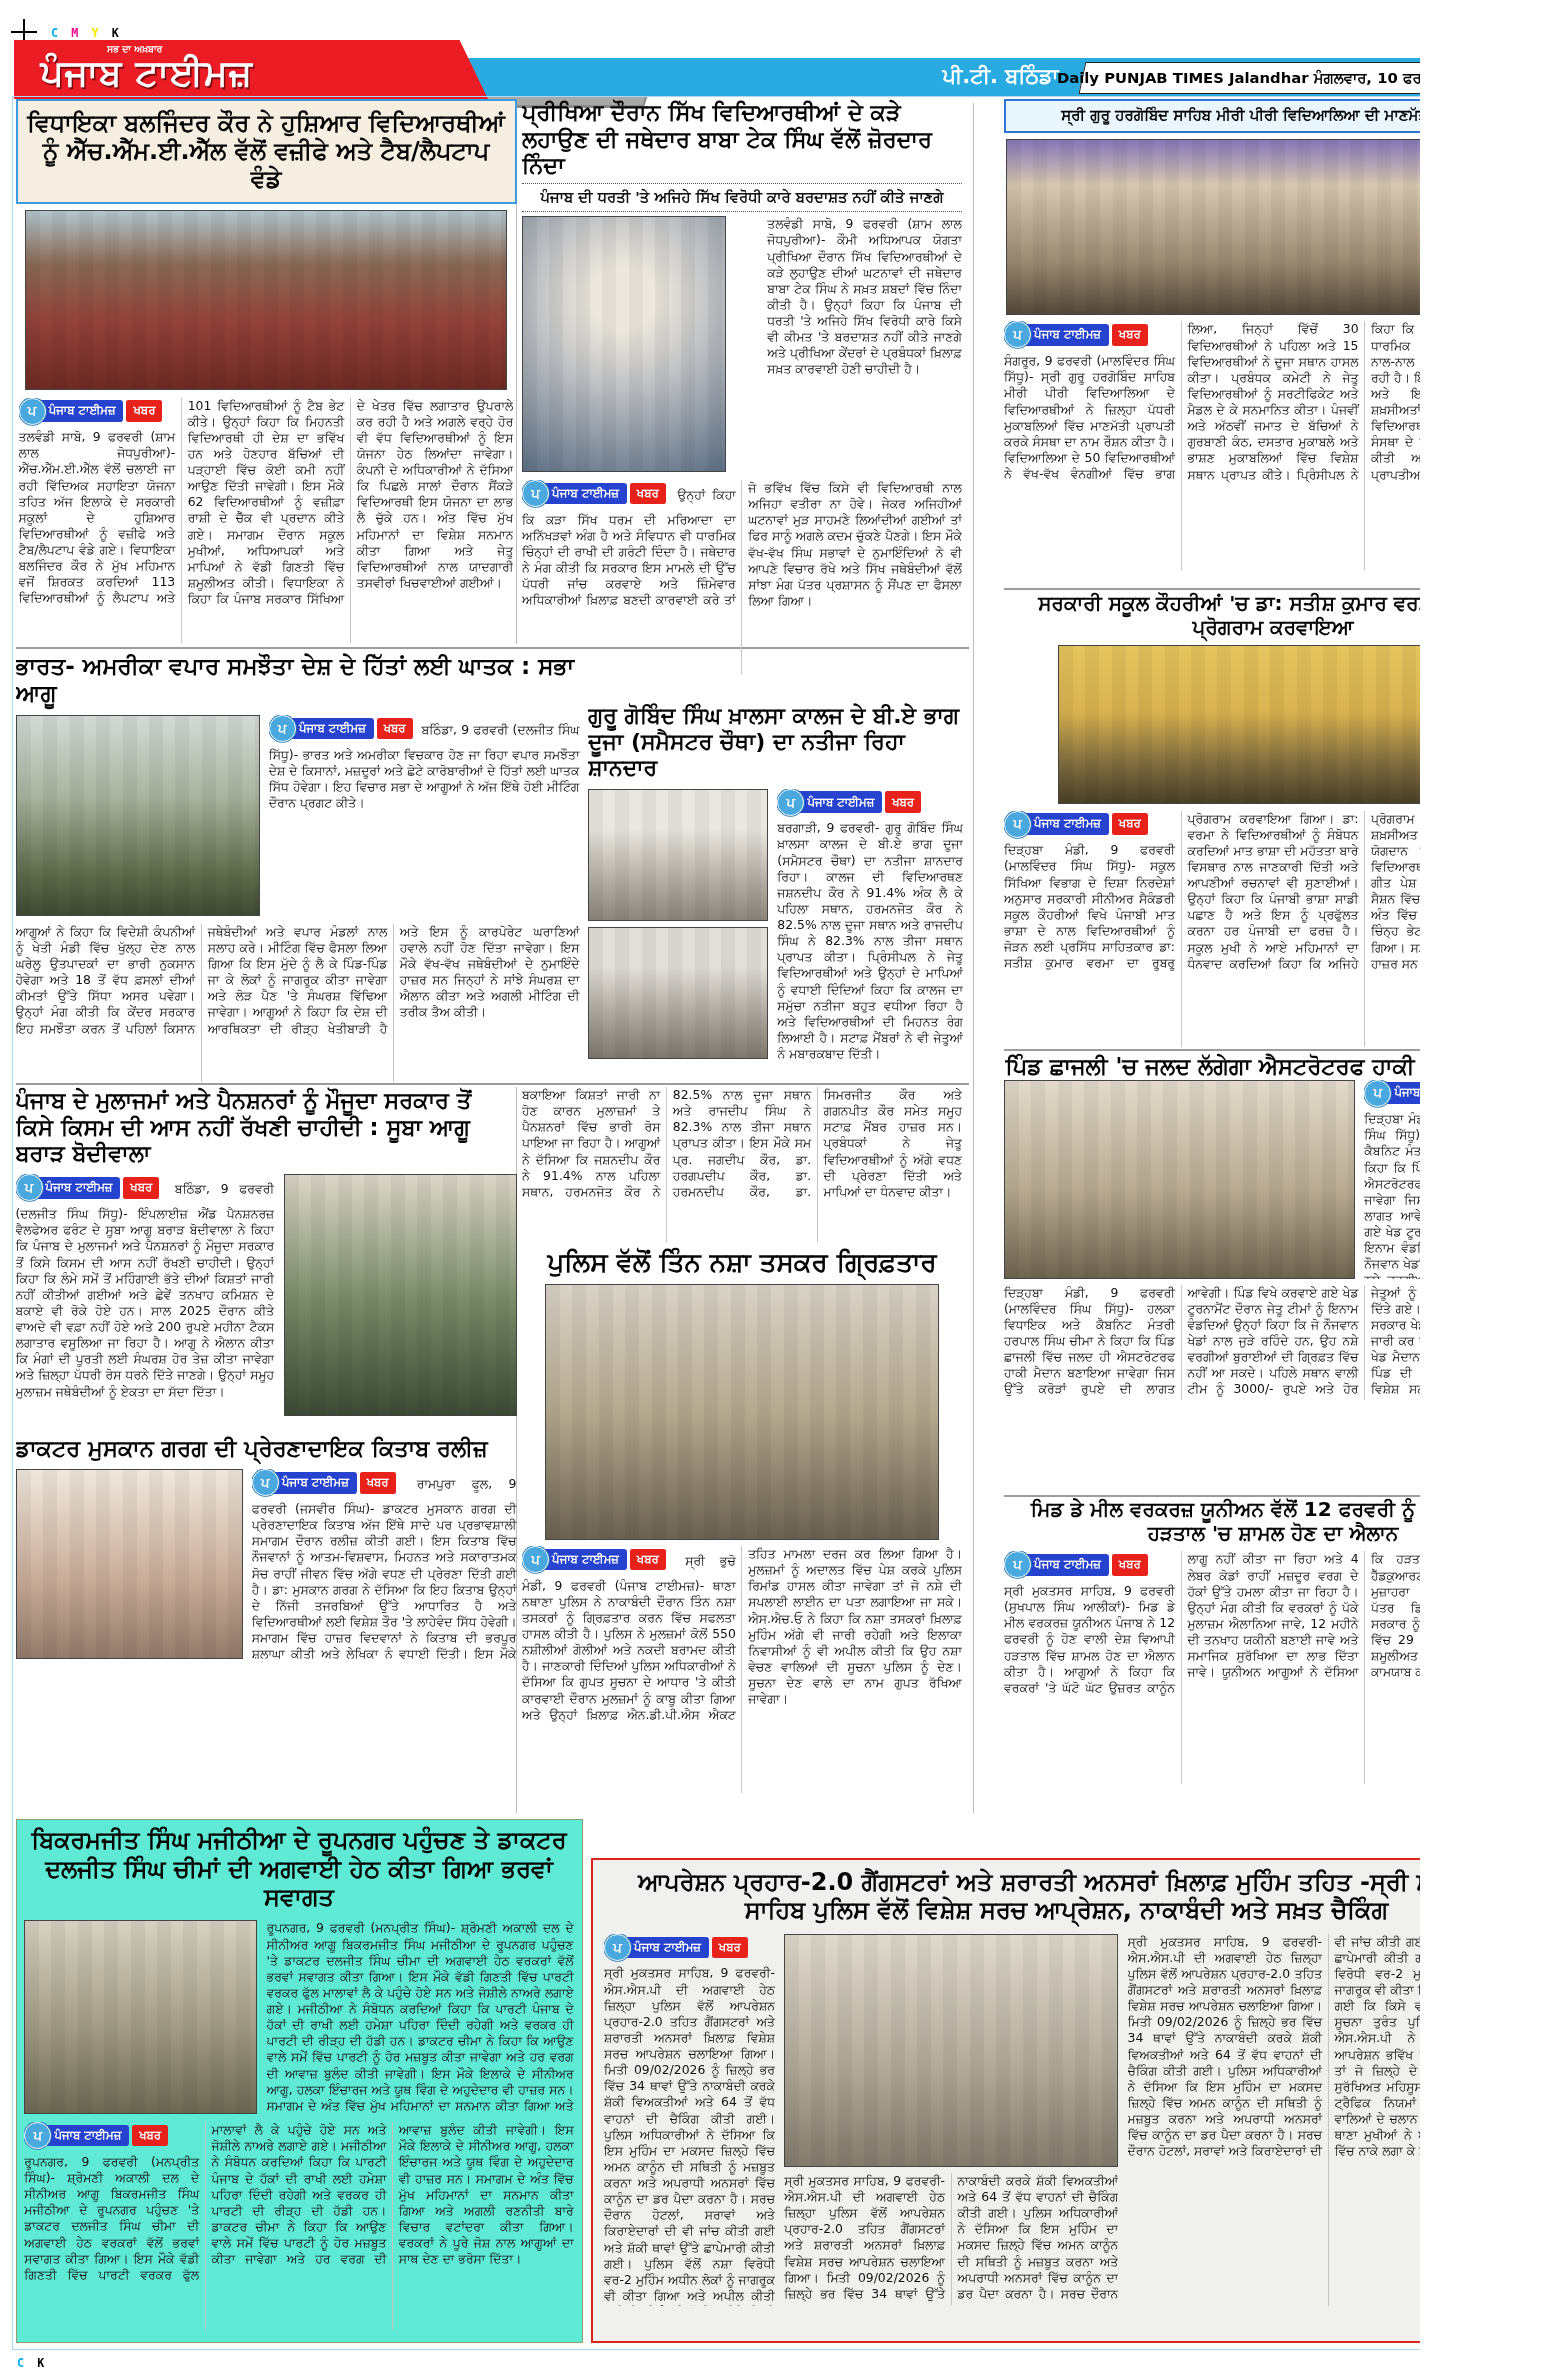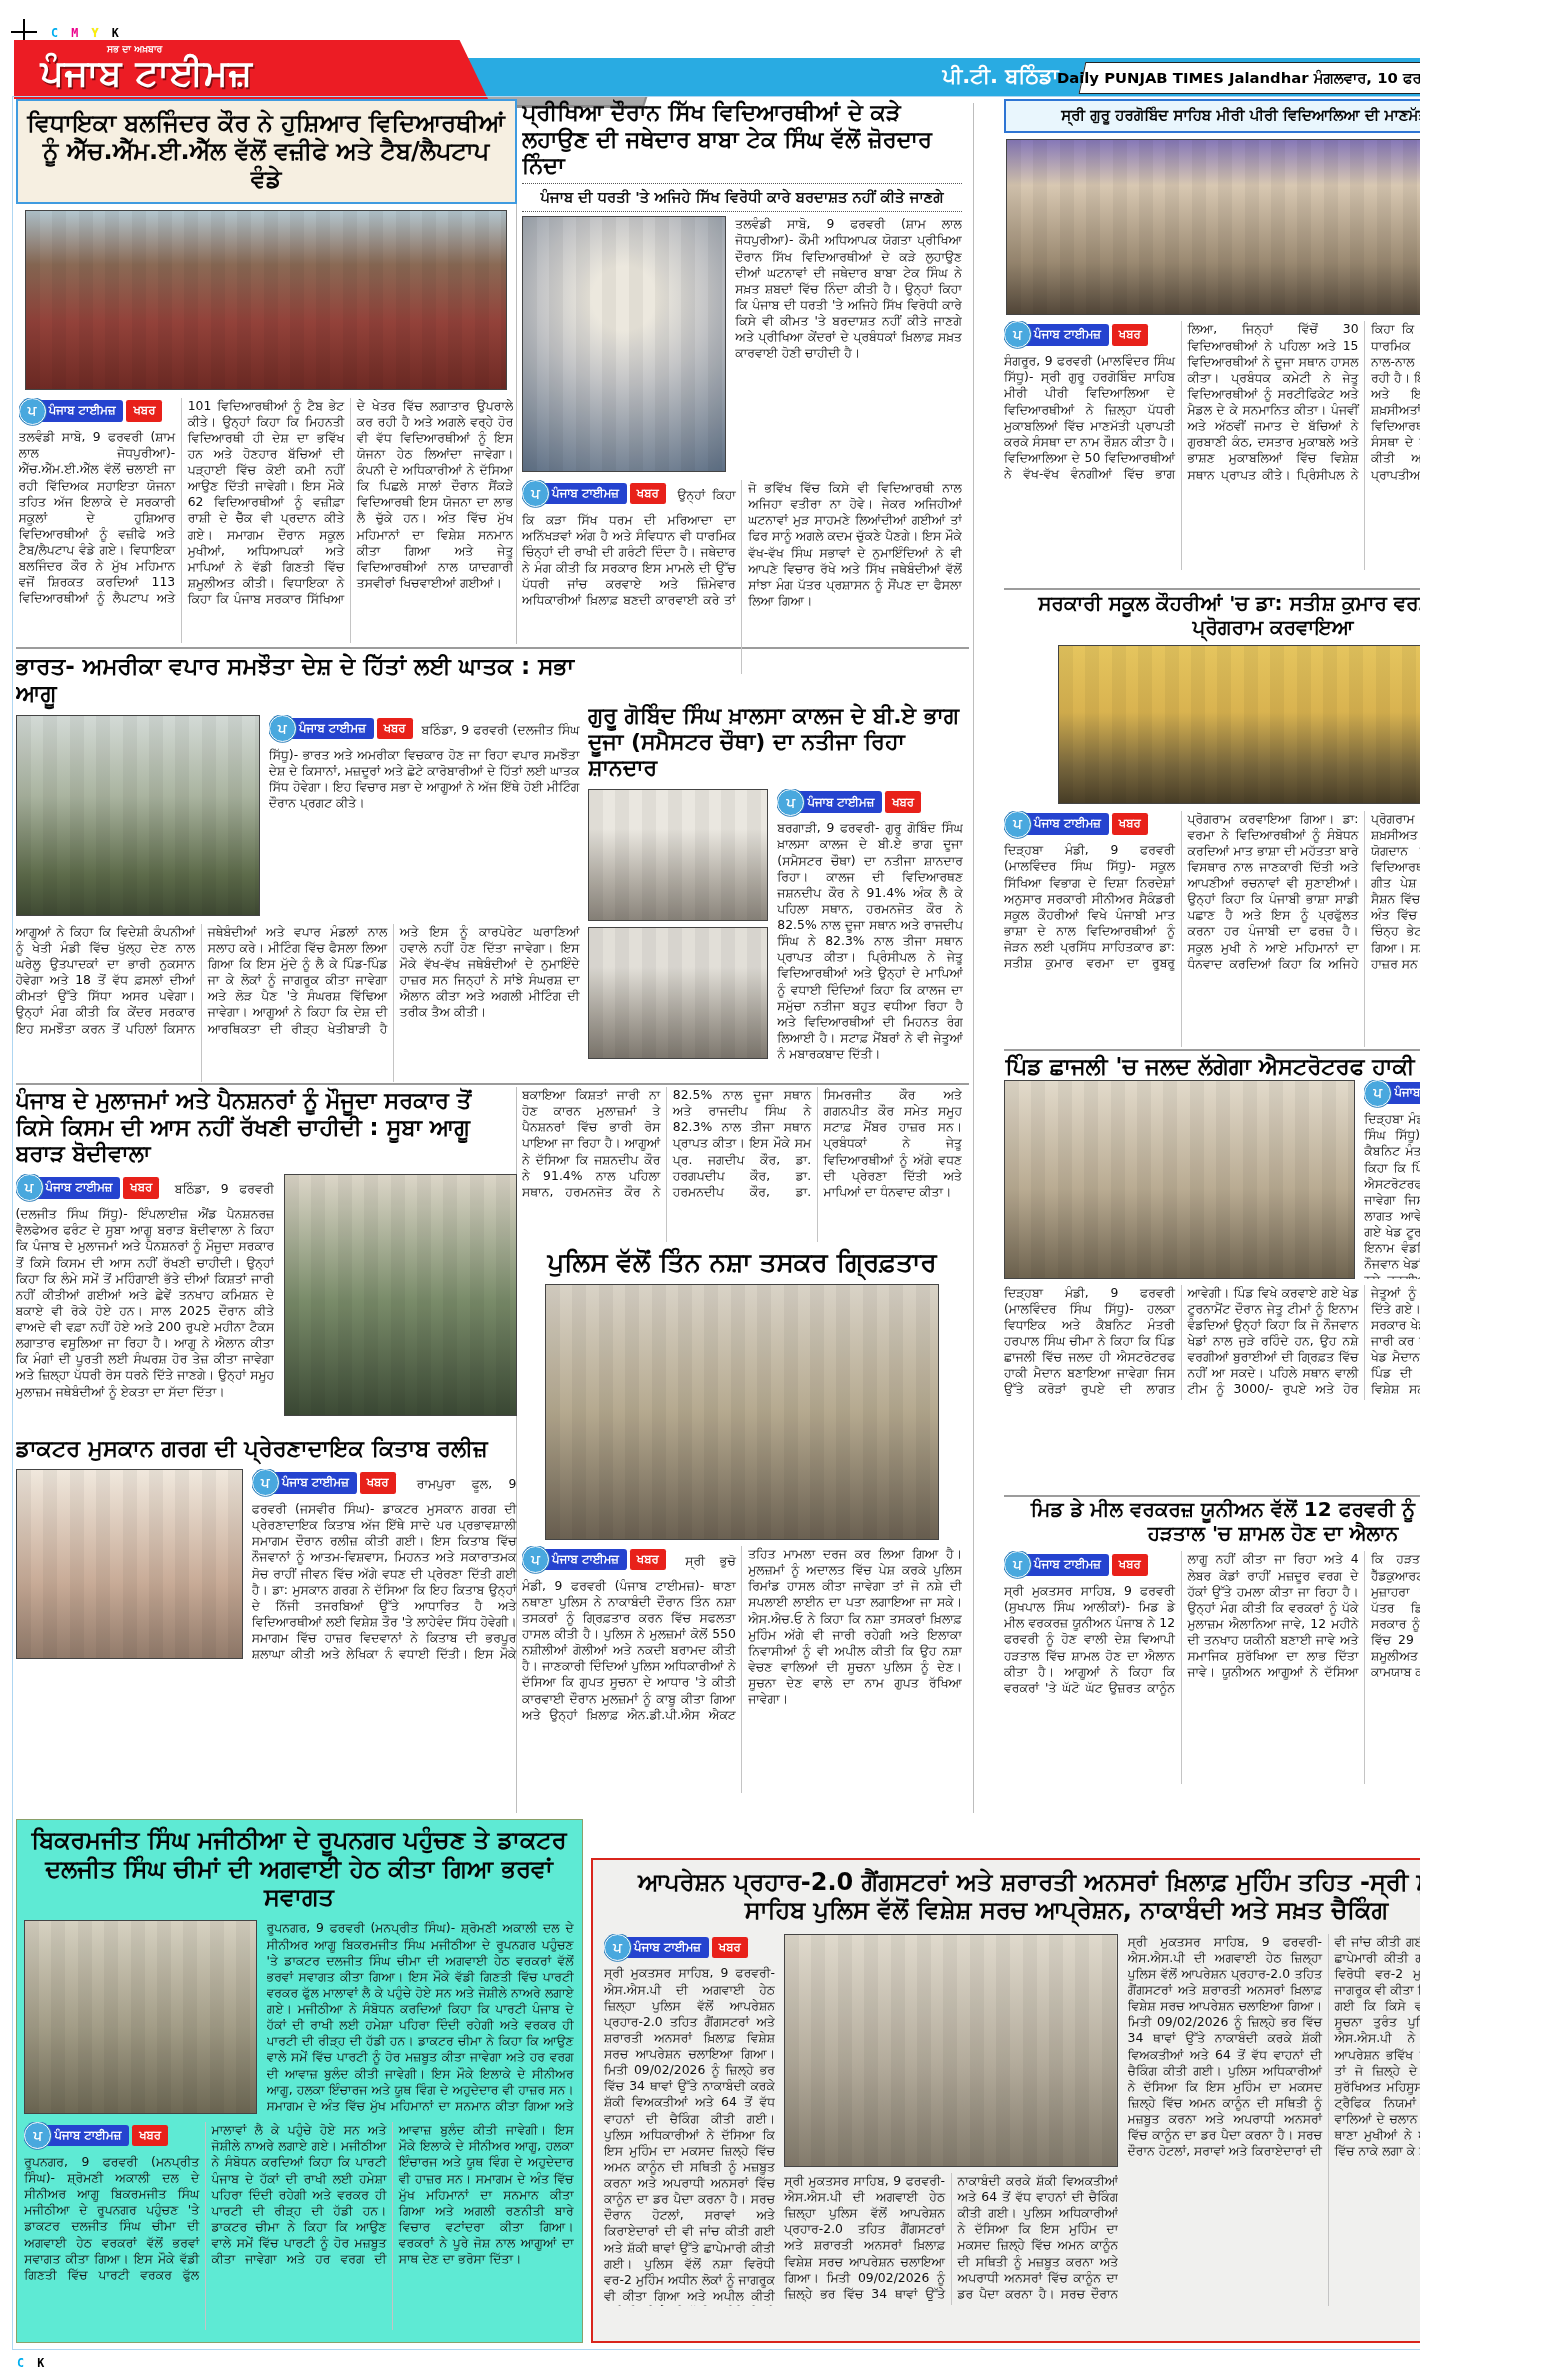--- a/index.html
+++ b/index.html
@@ -110,21 +110,21 @@
         </span>
       <span>ਤਲਵੰਡੀ ਸਾਬੋ, 9 ਫਰਵਰੀ (ਸ਼ਾਮ ਲਾਲ ਜੋਧਪੁਰੀਆ)- ਐੱਚ.ਐੱਮ.ਈ.ਐੱਲ ਵੱਲੋਂ ਚਲਾਈ ਜਾ ਰਹੀ ਵਿੱਦਿਅਕ ਸਹਾਇਤਾ ਯੋਜਨਾ ਤਹਿਤ ਅੱਜ ਇਲਾਕੇ ਦੇ ਸਰਕਾਰੀ ਸਕੂਲਾਂ ਦੇ ਹੁਸ਼ਿਆਰ ਵਿਦਿਆਰਥੀਆਂ ਨੂੰ ਵਜ਼ੀਫੇ ਅਤੇ ਟੈਬ/ਲੈਪਟਾਪ ਵੰਡੇ ਗਏ। ਵਿਧਾਇਕਾ ਬਲਜਿੰਦਰ ਕੌਰ ਨੇ ਮੁੱਖ ਮਹਿਮਾਨ ਵਜੋਂ ਸ਼ਿਰਕਤ ਕਰਦਿਆਂ 113 ਵਿਦਿਆਰਥੀਆਂ ਨੂੰ ਲੈਪਟਾਪ ਅਤੇ 101 ਵਿਦਿਆਰਥੀਆਂ ਨੂੰ ਟੈਬ ਭੇਟ ਕੀਤੇ। ਉਨ੍ਹਾਂ ਕਿਹਾ ਕਿ ਮਿਹਨਤੀ ਵਿਦਿਆਰਥੀ ਹੀ ਦੇਸ਼ ਦਾ ਭਵਿੱਖ ਹਨ ਅਤੇ ਹੋਣਹਾਰ ਬੱਚਿਆਂ ਦੀ ਪੜ੍ਹਾਈ ਵਿੱਚ ਕੋਈ ਕਮੀ ਨਹੀਂ ਆਉਣ ਦਿੱਤੀ ਜਾਵੇਗੀ। ਇਸ ਮੌਕੇ 62 ਵਿਦਿਆਰਥੀਆਂ ਨੂੰ ਵਜ਼ੀਫ਼ਾ ਰਾਸ਼ੀ ਦੇ ਚੈੱਕ ਵੀ ਪ੍ਰਦਾਨ ਕੀਤੇ ਗਏ। ਸਮਾਗਮ ਦੌਰਾਨ ਸਕੂਲ ਮੁਖੀਆਂ, ਅਧਿਆਪਕਾਂ ਅਤੇ ਮਾਪਿਆਂ ਨੇ ਵੱਡੀ ਗਿਣਤੀ ਵਿੱਚ ਸ਼ਮੂਲੀਅਤ ਕੀਤੀ। ਵਿਧਾਇਕਾ ਨੇ ਕਿਹਾ ਕਿ ਪੰਜਾਬ ਸਰਕਾਰ ਸਿੱਖਿਆ ਦੇ ਖੇਤਰ ਵਿੱਚ ਲਗਾਤਾਰ ਉਪਰਾਲੇ ਕਰ ਰਹੀ ਹੈ ਅਤੇ ਅਗਲੇ ਵਰ੍ਹੇ ਹੋਰ ਵੀ ਵੱਧ ਵਿਦਿਆਰਥੀਆਂ ਨੂੰ ਇਸ ਯੋਜਨਾ ਹੇਠ ਲਿਆਂਦਾ ਜਾਵੇਗਾ। ਕੰਪਨੀ ਦੇ ਅਧਿਕਾਰੀਆਂ ਨੇ ਦੱਸਿਆ ਕਿ ਪਿਛਲੇ ਸਾਲਾਂ ਦੌਰਾਨ ਸੈਂਕੜੇ ਵਿਦਿਆਰਥੀ ਇਸ ਯੋਜਨਾ ਦਾ ਲਾਭ ਲੈ ਚੁੱਕੇ ਹਨ। ਅੰਤ ਵਿੱਚ ਮੁੱਖ ਮਹਿਮਾਨਾਂ ਦਾ ਵਿਸ਼ੇਸ਼ ਸਨਮਾਨ ਕੀਤਾ ਗਿਆ ਅਤੇ ਜੇਤੂ ਵਿਦਿਆਰਥੀਆਂ ਨਾਲ ਯਾਦਗਾਰੀ ਤਸਵੀਰਾਂ ਖਿਚਵਾਈਆਂ ਗਈਆਂ।</span>
     </div>
   </div>
 
   <div class="art" style="left:522px;top:99px;width:440px;height:602px;">
     <div class="hl" style="font-size:22.5px;text-align:left;">ਪ੍ਰੀਖਿਆ ਦੌਰਾਨ ਸਿੱਖ ਵਿਦਿਆਰਥੀਆਂ ਦੇ ਕੜੇ ਲਹਾਉਣ ਦੀ ਜਥੇਦਾਰ ਬਾਬਾ ਟੇਕ ਸਿੰਘ ਵੱਲੋਂ ਜ਼ੋਰਦਾਰ ਨਿੰਦਾ</div>
     <div class="subhead">ਪੰਜਾਬ ਦੀ ਧਰਤੀ 'ਤੇ ਅਜਿਹੇ ਸਿੱਖ ਵਿਰੋਧੀ ਕਾਰੇ ਬਰਦਾਸ਼ਤ ਨਹੀਂ ਕੀਤੇ ਜਾਣਗੇ</div>
     <div class="flexrow" style="height:256px;">
       <div class="photo" style="width:204px;height:256px;flex:none;background:radial-gradient(circle at 50% 32%,#ece8de 0 16%,#c4c5c7 42%,#5d6f85 100%);"></div>
-      <div class="bd" style="height:256px;flex:1;">ਤਲਵੰਡੀ ਸਾਬੋ, 9 ਫਰਵਰੀ (ਸ਼ਾਮ ਲਾਲ ਜੋਧਪੁਰੀਆ)- ਕੌਮੀ ਅਧਿਆਪਕ ਯੋਗਤਾ ਪ੍ਰੀਖਿਆ ਦੌਰਾਨ ਸਿੱਖ ਵਿਦਿਆਰਥੀਆਂ ਦੇ ਕੜੇ ਲੁਹਾਉਣ ਦੀਆਂ ਘਟਨਾਵਾਂ ਦੀ ਜਥੇਦਾਰ ਬਾਬਾ ਟੇਕ ਸਿੰਘ ਨੇ ਸਖ਼ਤ ਸ਼ਬਦਾਂ ਵਿੱਚ ਨਿੰਦਾ ਕੀਤੀ ਹੈ। ਉਨ੍ਹਾਂ ਕਿਹਾ ਕਿ ਪੰਜਾਬ ਦੀ ਧਰਤੀ 'ਤੇ ਅਜਿਹੇ ਸਿੱਖ ਵਿਰੋਧੀ ਕਾਰੇ ਕਿਸੇ ਵੀ ਕੀਮਤ 'ਤੇ ਬਰਦਾਸ਼ਤ ਨਹੀਂ ਕੀਤੇ ਜਾਣਗੇ ਅਤੇ ਪ੍ਰੀਖਿਆ ਕੇਂਦਰਾਂ ਦੇ ਪ੍ਰਬੰਧਕਾਂ ਖ਼ਿਲਾਫ਼ ਸਖ਼ਤ ਕਾਰਵਾਈ ਹੋਣੀ ਚਾਹੀਦੀ ਹੈ।</div>
+      <div class="bd" style="height:256px;flex:1;margin-left:32px;">ਤਲਵੰਡੀ ਸਾਬੋ, 9 ਫਰਵਰੀ (ਸ਼ਾਮ ਲਾਲ ਜੋਧਪੁਰੀਆ)- ਕੌਮੀ ਅਧਿਆਪਕ ਯੋਗਤਾ ਪ੍ਰੀਖਿਆ ਦੌਰਾਨ ਸਿੱਖ ਵਿਦਿਆਰਥੀਆਂ ਦੇ ਕੜੇ ਲੁਹਾਉਣ ਦੀਆਂ ਘਟਨਾਵਾਂ ਦੀ ਜਥੇਦਾਰ ਬਾਬਾ ਟੇਕ ਸਿੰਘ ਨੇ ਸਖ਼ਤ ਸ਼ਬਦਾਂ ਵਿੱਚ ਨਿੰਦਾ ਕੀਤੀ ਹੈ। ਉਨ੍ਹਾਂ ਕਿਹਾ ਕਿ ਪੰਜਾਬ ਦੀ ਧਰਤੀ 'ਤੇ ਅਜਿਹੇ ਸਿੱਖ ਵਿਰੋਧੀ ਕਾਰੇ ਕਿਸੇ ਵੀ ਕੀਮਤ 'ਤੇ ਬਰਦਾਸ਼ਤ ਨਹੀਂ ਕੀਤੇ ਜਾਣਗੇ ਅਤੇ ਪ੍ਰੀਖਿਆ ਕੇਂਦਰਾਂ ਦੇ ਪ੍ਰਬੰਧਕਾਂ ਖ਼ਿਲਾਫ਼ ਸਖ਼ਤ ਕਾਰਵਾਈ ਹੋਣੀ ਚਾਹੀਦੀ ਹੈ।</div>
     </div>
     <div class="bd cols2" style="height:194px;margin-top:7.8px;">
       <span class="ptag">
           <span class="pcircle">ਪ</span>
           <span class="pbrand">ਪੰਜਾਬ ਟਾਈਮਜ਼</span>
           <span class="pnews">ਖਬਰ</span>
         </span>
       <span>ਉਨ੍ਹਾਂ ਕਿਹਾ ਕਿ ਕੜਾ ਸਿੱਖ ਧਰਮ ਦੀ ਮਰਿਆਦਾ ਦਾ ਅਨਿੱਖੜਵਾਂ ਅੰਗ ਹੈ ਅਤੇ ਸੰਵਿਧਾਨ ਵੀ ਧਾਰਮਿਕ ਚਿੰਨ੍ਹਾਂ ਦੀ ਰਾਖੀ ਦੀ ਗਰੰਟੀ ਦਿੰਦਾ ਹੈ। ਜਥੇਦਾਰ ਨੇ ਮੰਗ ਕੀਤੀ ਕਿ ਸਰਕਾਰ ਇਸ ਮਾਮਲੇ ਦੀ ਉੱਚ ਪੱਧਰੀ ਜਾਂਚ ਕਰਵਾਏ ਅਤੇ ਜ਼ਿੰਮੇਵਾਰ ਅਧਿਕਾਰੀਆਂ ਖ਼ਿਲਾਫ਼ ਬਣਦੀ ਕਾਰਵਾਈ ਕਰੇ ਤਾਂ ਜੋ ਭਵਿੱਖ ਵਿੱਚ ਕਿਸੇ ਵੀ ਵਿਦਿਆਰਥੀ ਨਾਲ ਅਜਿਹਾ ਵਤੀਰਾ ਨਾ ਹੋਵੇ। ਜੇਕਰ ਅਜਿਹੀਆਂ ਘਟਨਾਵਾਂ ਮੁੜ ਸਾਹਮਣੇ ਲਿਆਂਦੀਆਂ ਗਈਆਂ ਤਾਂ ਫਿਰ ਸਾਨੂੰ ਅਗਲੇ ਕਦਮ ਚੁੱਕਣੇ ਪੈਣਗੇ। ਇਸ ਮੌਕੇ ਵੱਖ-ਵੱਖ ਸਿੰਘ ਸਭਾਵਾਂ ਦੇ ਨੁਮਾਇੰਦਿਆਂ ਨੇ ਵੀ ਆਪਣੇ ਵਿਚਾਰ ਰੱਖੇ ਅਤੇ ਸਿੱਖ ਜਥੇਬੰਦੀਆਂ ਵੱਲੋਂ ਸਾਂਝਾ ਮੰਗ ਪੱਤਰ ਪ੍ਰਸ਼ਾਸਨ ਨੂੰ ਸੌਂਪਣ ਦਾ ਫੈਸਲਾ ਲਿਆ ਗਿਆ।</span>
     </div>
   </div>

